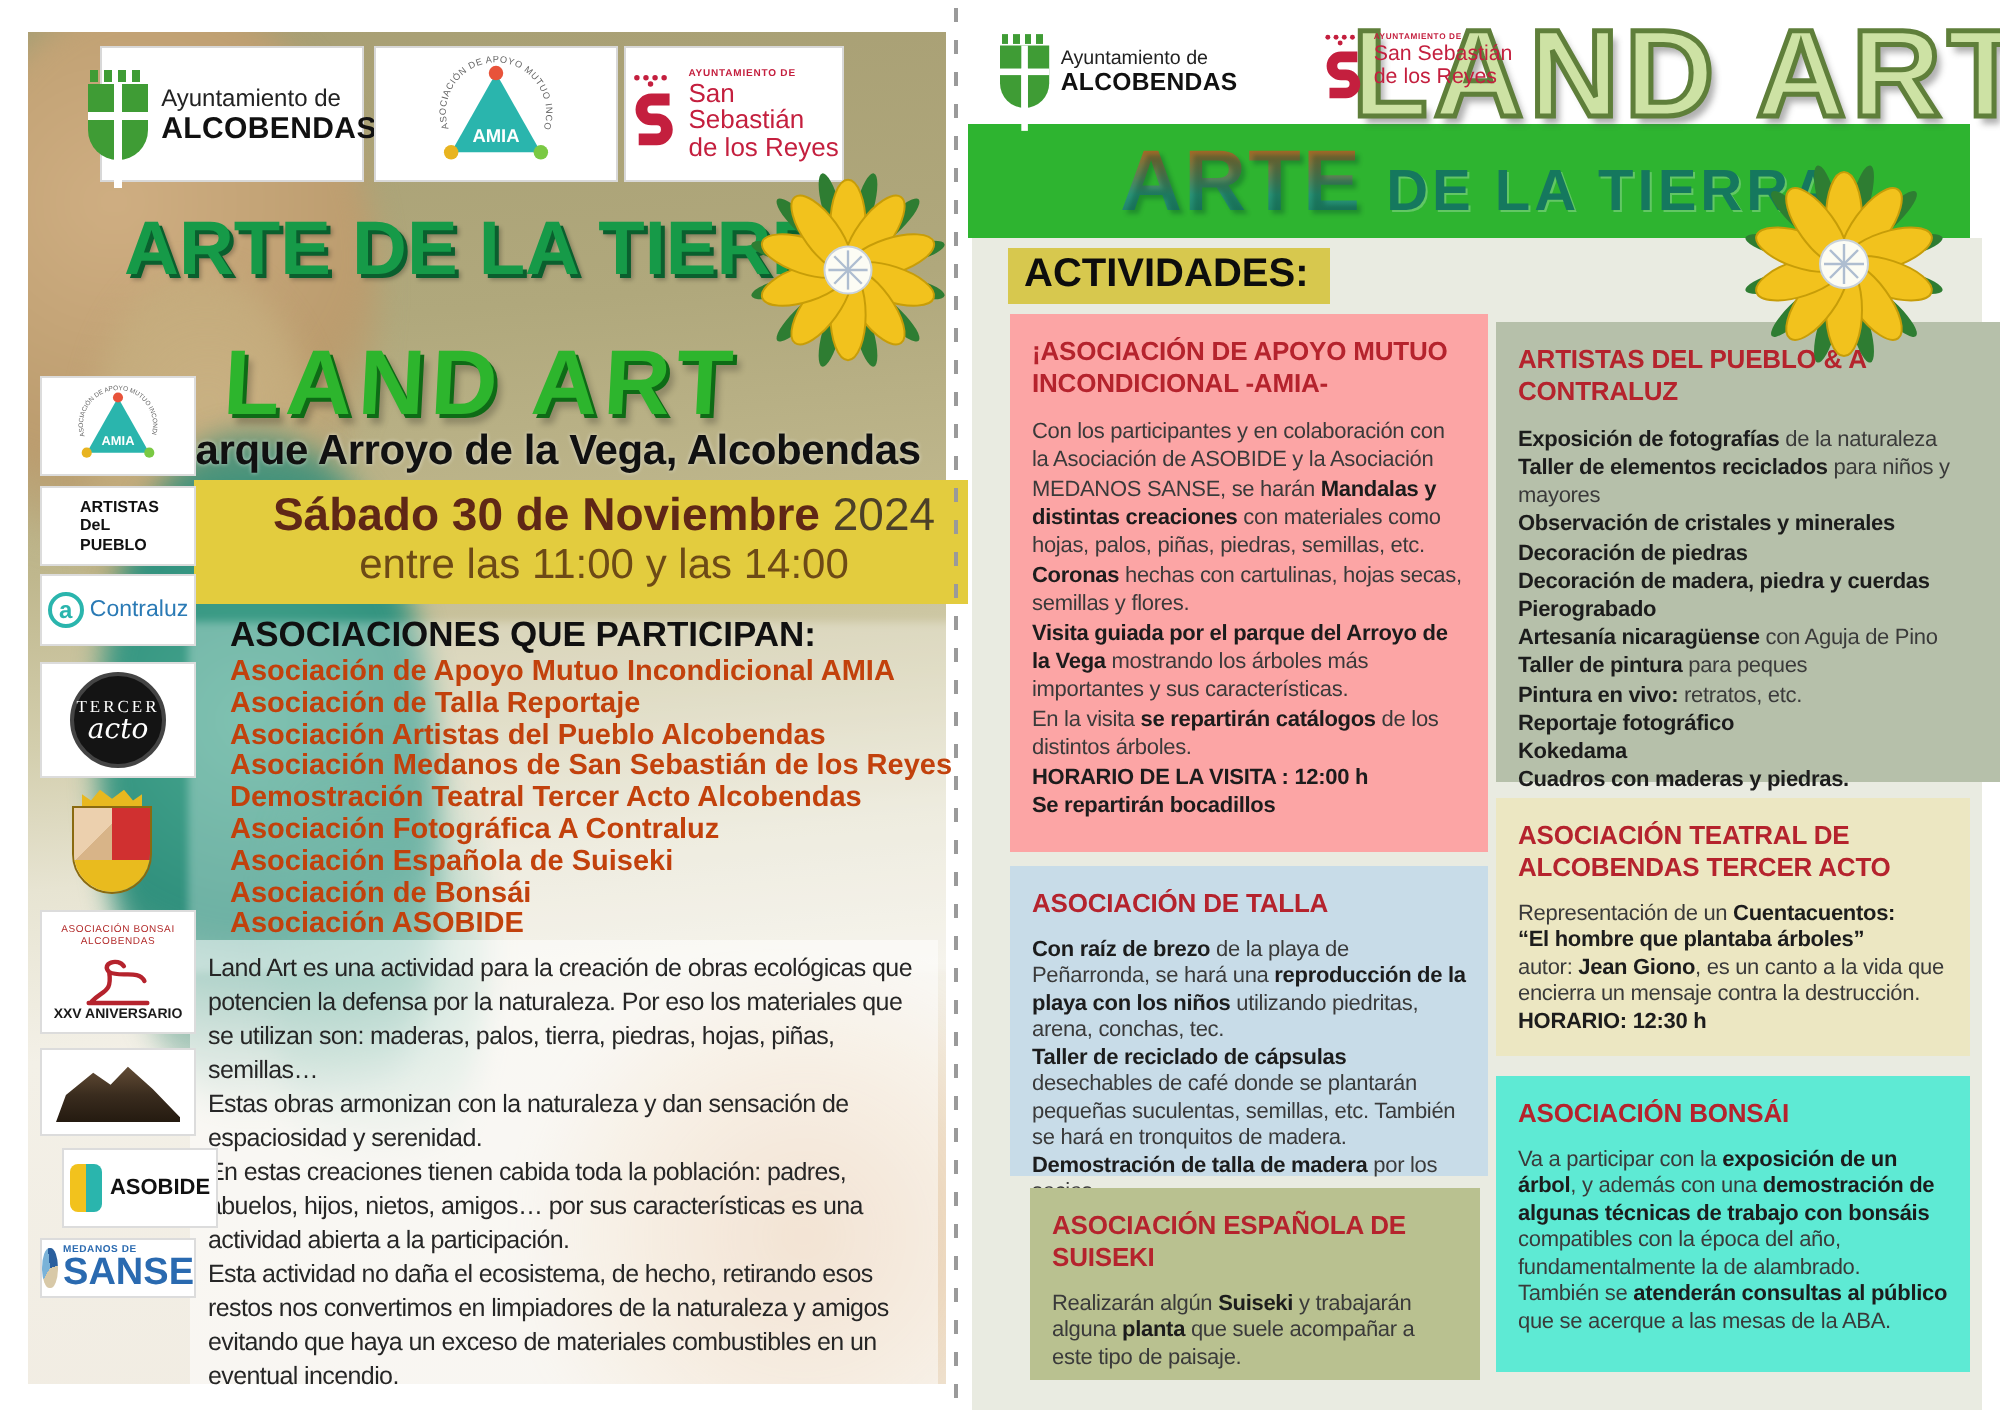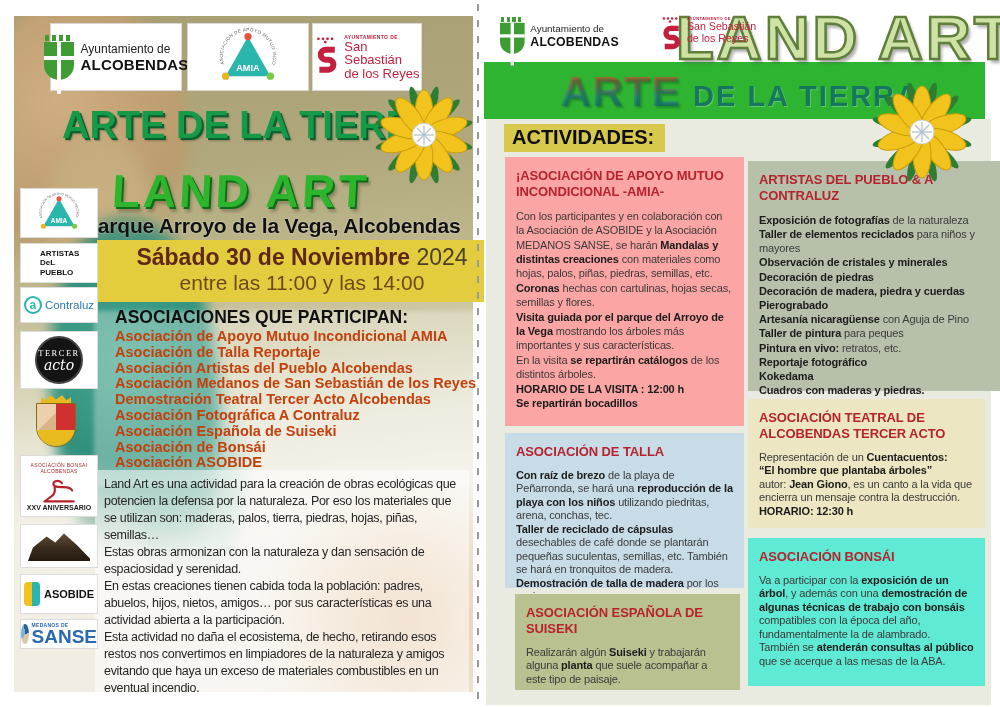--- a/index.html
+++ b/index.html
@@ -310,21 +310,21 @@
       <svg width="44" height="30" viewBox="0 0 60 40">
         <path d="M12,36 C20,28 26,30 24,16 M24,16 C18,10 30,6 34,12 M24,16 C32,20 44,14 48,22 M10,37 H50" stroke="#b5232d" stroke-width="3" fill="none" stroke-linecap="round"></path>
       </svg>
       <div class="bonsai-caption">XXV ANIVERSARIO</div>
     </div>
 
     <div class="side" style="top:524px; height:44px;">
       <div class="stone"></div>
     </div>
 
-    <div class="side" style="top:574px; height:40px;">
+    <div class="side" style="top:574px; height:40px;margin-left:11px;">
       <div class="asobide-ic">
           <div class="y"></div>
           <div class="t"></div>
         </div>
       <div>
         <div class="asobide-word">ASOBIDE</div>
       </div>
     </div>
 
     <div class="side" style="top:619px; height:30px;">

